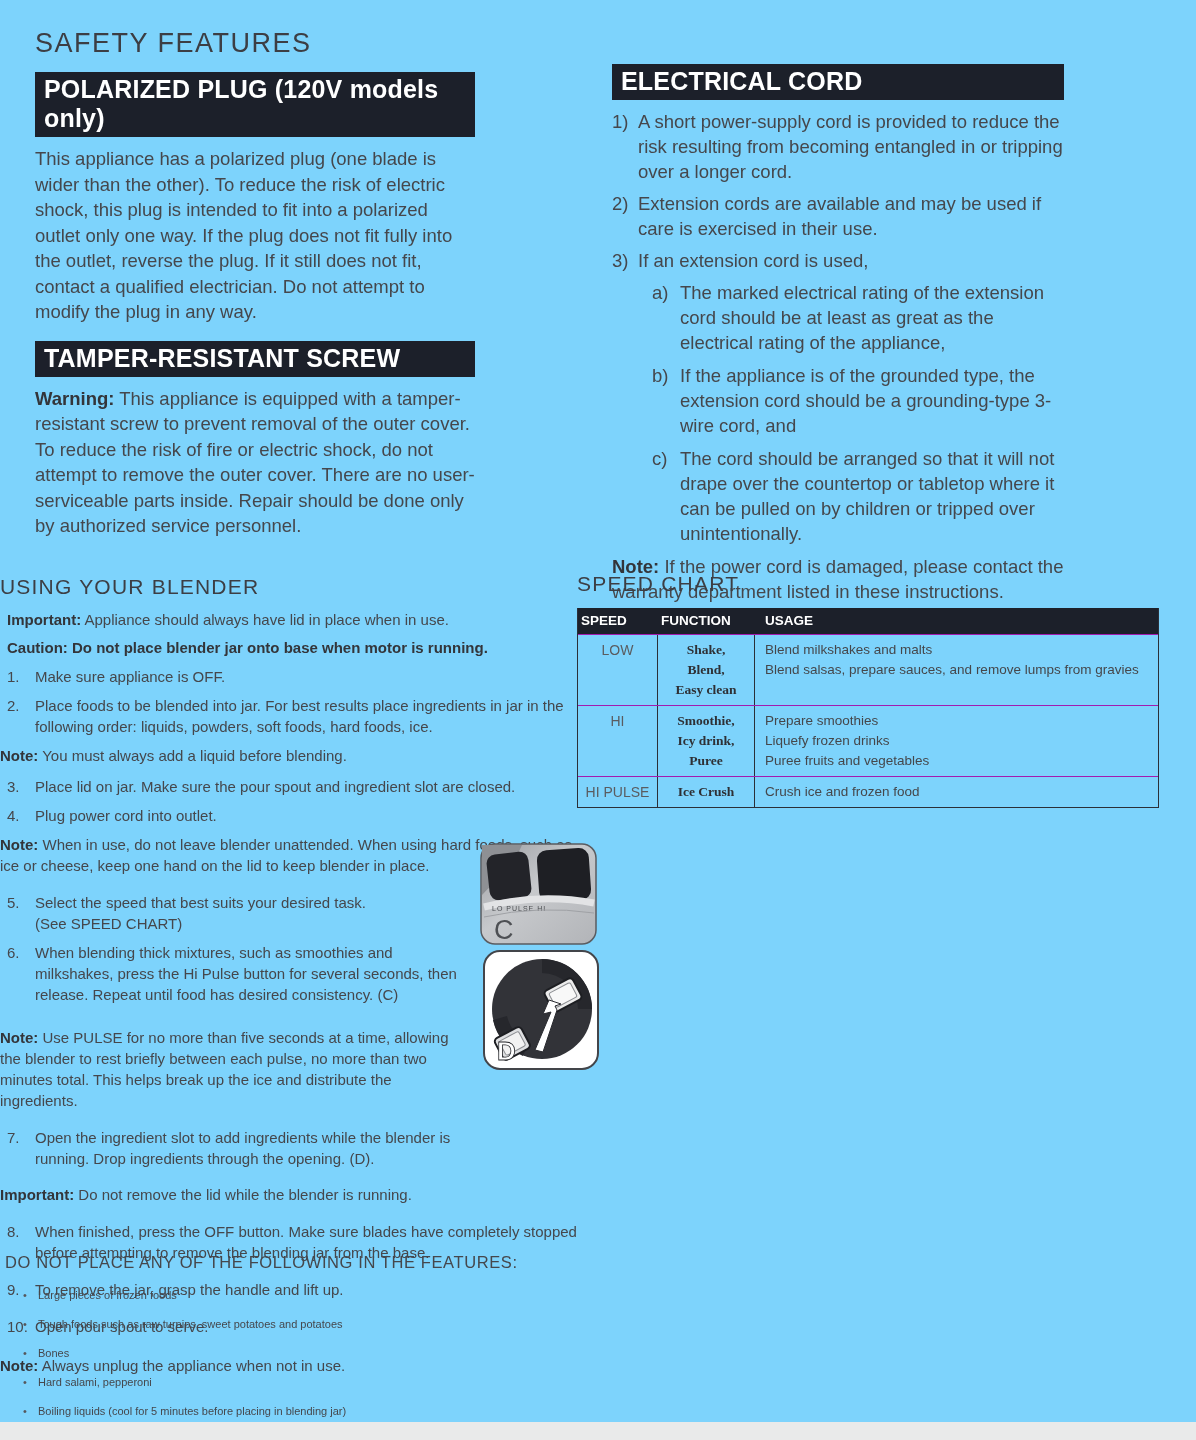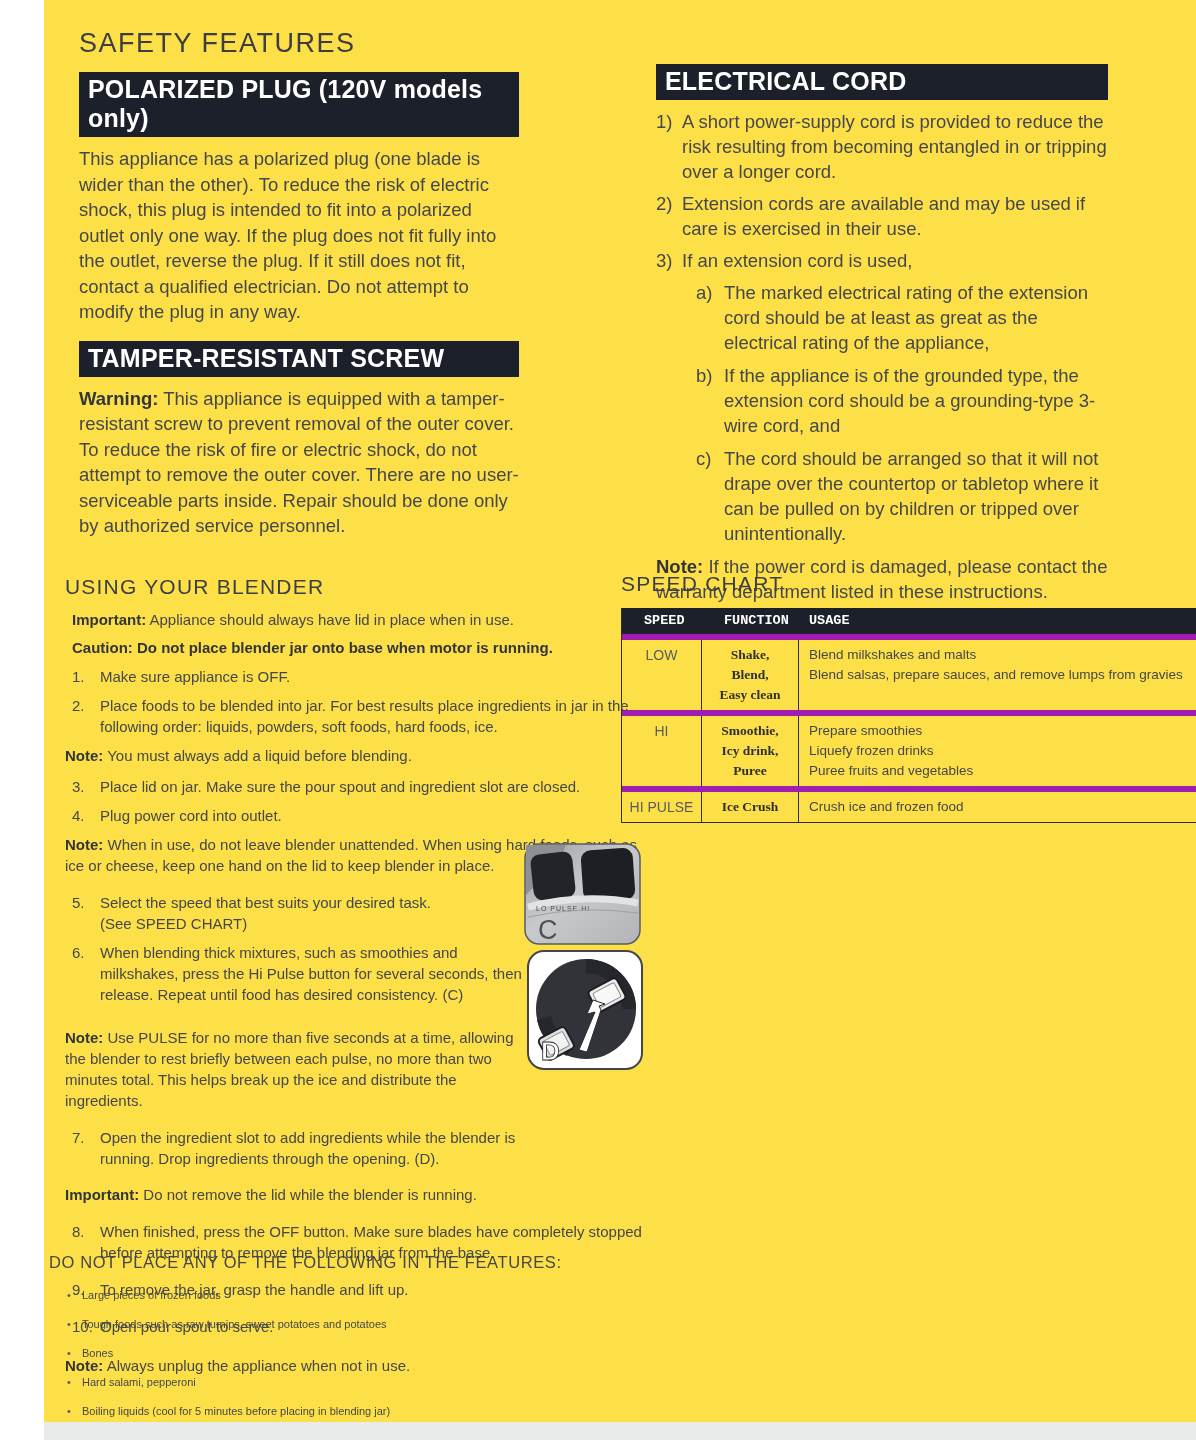--- a/index.html
+++ b/index.html
@@ -4,21 +4,21 @@
 <style>
   * { box-sizing: border-box; margin: 0; padding: 0; }
   html,body { background:#ffffff; }
   body {
     width:1196px; height:1440px;
     font-family:"Liberation Sans", sans-serif;
     color:#404247;
     position:relative;
     overflow:hidden;
   }
-  .page { position:absolute; inset:0; background:#fde047;margin-left:44px; }
+  .page { position:absolute; inset:0; background:#7dd3fc; }
 
   
   .barhead {
     background:#1c202a; color:#fff;
     font-weight:bold; font-size:25px;
     padding:3px 9px 4px 9px;
     letter-spacing:.2px;
     margin-bottom:9px;
   }
   .lead { font-weight:bold; color:#33353a; }
@@ -44,32 +44,32 @@
   .speedchart-block { position:absolute; left:577px; top:572px; width:582px; }
   .section-title {
     font-size:21px; letter-spacing:1.2px; color:#3c3e44;
     font-weight:normal; margin-bottom:12px;
   }
   .sc-table { border:1px solid #2b2f38; border-top:none; }
   .sc-head {
     display:grid; grid-template-columns:80px 97px 1fr;
     background:#1c202a; color:#fff; font-weight:bold; font-size:13.5px;
   }
-  .sc-head > div { padding:5px 8px 6px 22px;font-family:Liberation Mono, monospace; }
+  .sc-head > div { padding:5px 8px 6px 3px; }
   .sc-row {
     display:grid; grid-template-columns:80px 97px 1fr;
-    border-top:6px solid #a21caf; font-size:13.5px;
+    border-top:1px solid #a21caf; font-size:13.5px;
   }
   .sc-cell { padding:5px 6px; line-height:20px; }
   .sc-speed { text-align:center; color:#5a5c60; border-right:1px solid #2b2f38; font-size:14px; }
   .sc-func  { text-align:center; font-weight:bold; color:#2e3035; border-right:1px solid #2b2f38;font-family:Liberation Serif, serif; }
   .sc-usage { color:#45474b; padding-left:10px; }
 
   
-  .using-block { position:absolute; left:21px; top:575px; width:592px; font-size:15px; }
+  .using-block { position:absolute; left:0; top:575px; width:592px; font-size:15px; }
   .using-block .section-title { margin-bottom:11px; }
   .uline { line-height:20px; margin-bottom:8px; padding-left:7px; color:#45474c; }
   .caution { font-weight:bold; color:#33353a; }
   .step { display:flex; line-height:21px; margin-bottom:8px; padding-left:7px; color:#45474c; }
   .step .num { width:28px; flex:0 0 28px; }
   .unote { line-height:21px; margin:2px 0 10px 0; color:#45474c; }
   .narrow { max-width:470px; }
   .narrow2 { max-width:462px; }
   .gap-top { margin-top:16px; }
 

